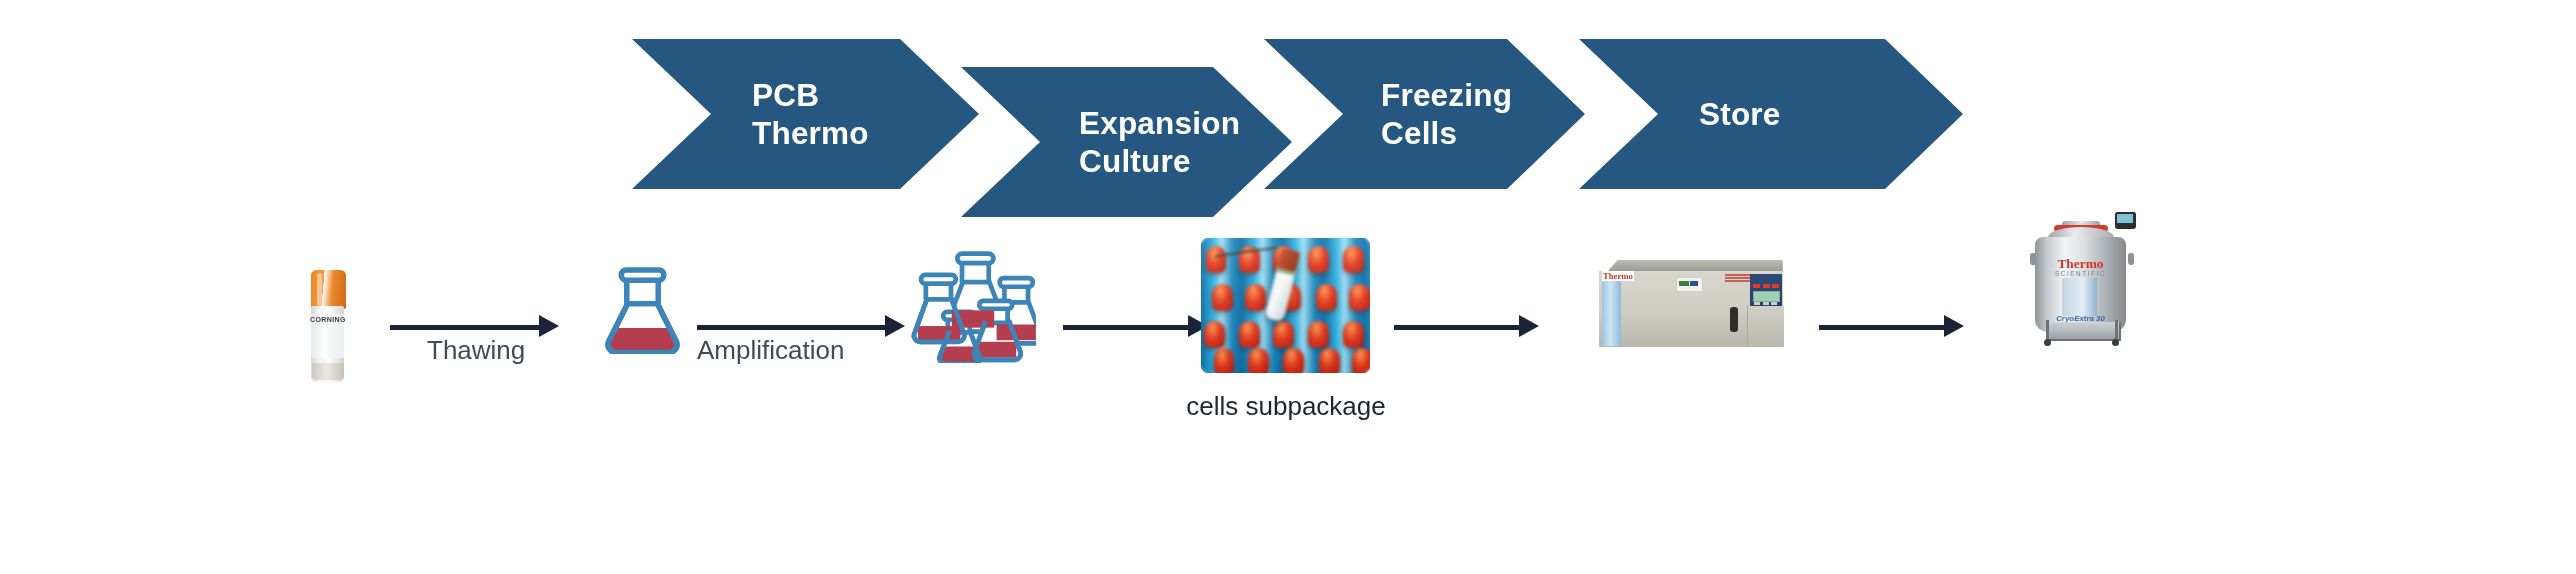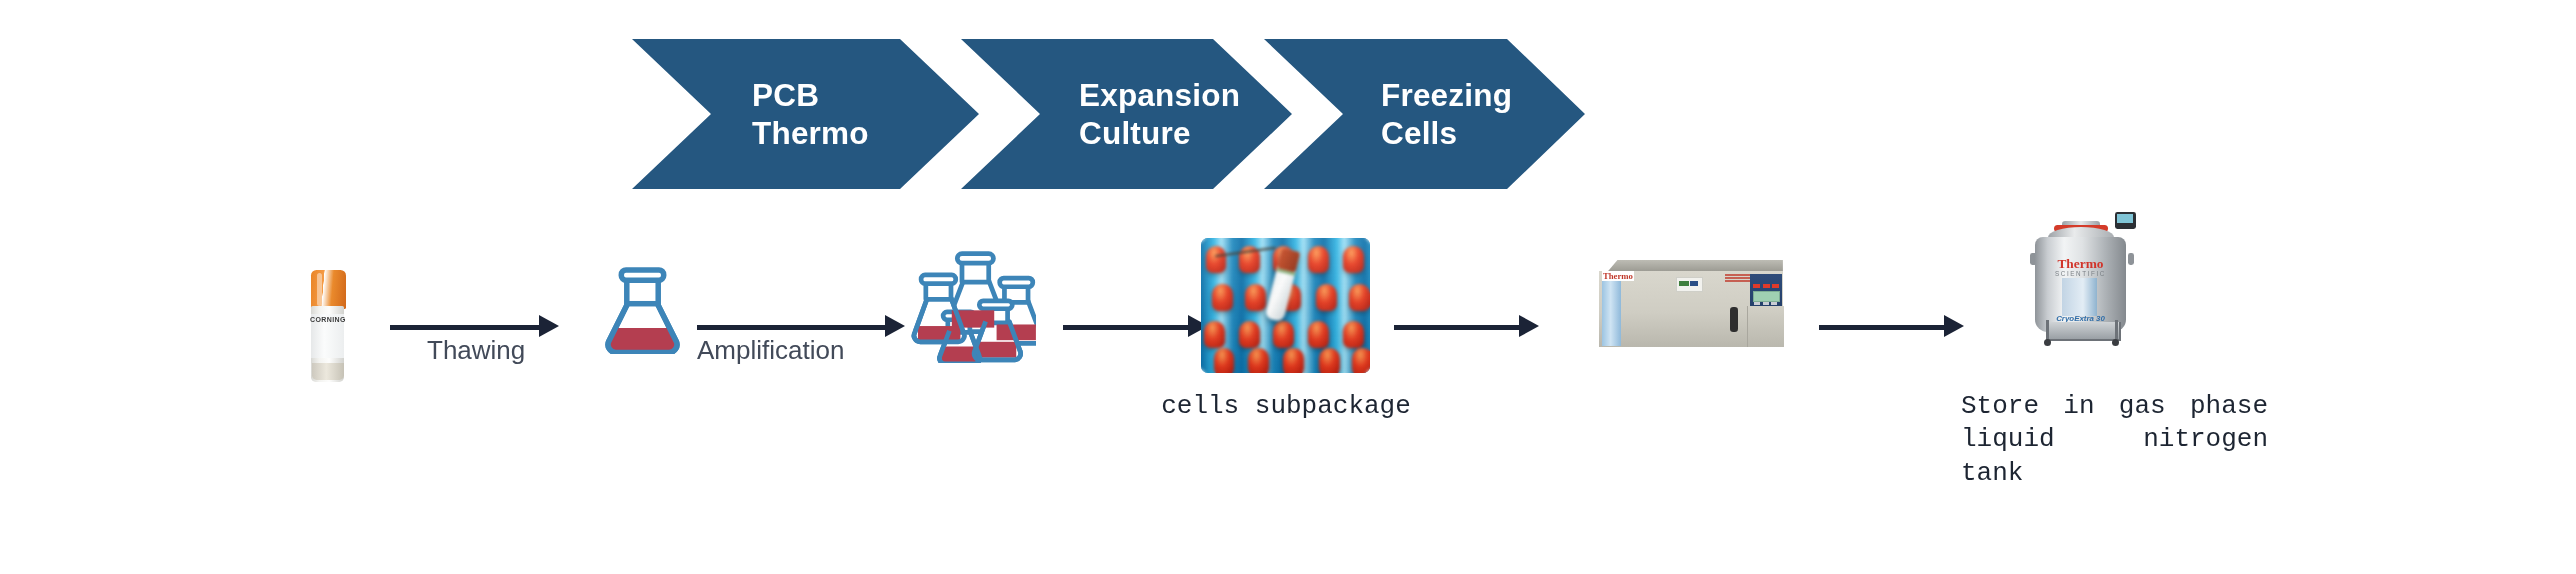--- a/index.html
+++ b/index.html
@@ -17,21 +17,21 @@
     display:flex;align-items:center;
     box-sizing:border-box;
   }
   .chev .ctext{
     color:#ffffff;font-weight:bold;font-size:31.5px;line-height:1.22;
     white-space:pre-line;letter-spacing:0.2px;
   }
   .chev.c0{left:0px;  width:347px; padding-left:120px;
     clip-path:polygon(0 0, 268px 0, 347px 75px, 268px 150px, 0 150px, 79px 75px);}
   .chev.c1{left:329px;width:331px; padding-left:118px;
-    clip-path:polygon(0 0, 252px 0, 331px 75px, 252px 150px, 0 150px, 79px 75px);}
+    clip-path:polygon(0 0, 252px 0, 331px 75px, 252px 150px, 0 150px, 79px 75px);margin-top:28px;}
   .chev.c2{left:632px;width:321px; padding-left:117px;
     clip-path:polygon(0 0, 243px 0, 321px 75px, 243px 150px, 0 150px, 79px 75px);}
   .chev.c3{left:947px;width:384px;padding-left:120px;
     clip-path:polygon(0 0, 306px 0, 384px 75px, 306px 150px, 0 150px, 79px 75px);}
 
   
   #flow{position:absolute;left:0;top:221px;width:2576px;height:347px;}
   .node{position:absolute;}
 
   
@@ -39,21 +39,21 @@
   .arrow .shaft{position:absolute;left:0;top:9.5px;height:5.5px;background:#1b2336;}
   .arrow .head{position:absolute;top:0;width:0;height:0;
     border-top:11.8px solid transparent;border-bottom:11.8px solid transparent;
     border-left:20.5px solid #1b2336;}
 
   
   .mid-label{position:absolute;font-size:26px;color:#424a59;white-space:nowrap;}
 
   
   .caption{position:absolute;font-size:26px;color:#1d2532;line-height:1.28;
-    text-align:justify;text-align-last:left;font-family:Liberation Mono, monospace;}
+    text-align:justify;text-align-last:left;}
   .caption.center{text-align:center;text-align-last:center;white-space:nowrap;}
 
   
   .vial{position:absolute;width:38px;height:112px;}
   .vial .cap{position:absolute;left:1.6px;top:0;width:35px;height:39px;
     background:linear-gradient(95deg,#e98527 0%,#f59b45 35%,#f0accd00 36%,#ea8a2c 60%,#d1681a 100%);
     border-radius:5.5px 5.5px 1.6px 1.6px;}
   .vial .capshine{position:absolute;left:7.9px;top:3.2px;width:5.5px;height:33px;
     background:rgba(255,255,255,.45);border-radius:3.2px;}
   .vial .body{position:absolute;left:2.4px;top:36px;width:33px;height:76px;
@@ -156,20 +156,23 @@
 Thermo</span>
   </div>
   <div class="chev c1">
     <span class="ctext">Expansion
 Culture</span>
   </div>
   <div class="chev c2">
     <span class="ctext">Freezing
 Cells</span>
   </div>
+  <div class="chev c3">
+    <span class="ctext">Store</span>
+  </div>
 </div>
 
 <div id="flow">
 
   <div class="node vial" style="left:309px;top:49px;">
     <div class="cap"></div>
     <div class="capshine"></div>
     <div class="body"></div>
     <div class="label"></div>
     <div class="brand">CORNING</div>
@@ -337,16 +340,15 @@
     <div class="brand">Thermo</div>
     <div class="sub">SCIENTIFIC</div>
     <div class="window"></div>
     <div class="model">CryoExtra 30</div>
     <div class="step"></div>
     <div class="leg" style="left:22px"></div>
     <div class="leg" style="left:91px"></div>
     <div class="wheel" style="left:19.7px"></div>
     <div class="wheel" style="left:88px"></div>
   </div>
-  <div class="caption" style="left:1961px;top:169px;width:307px;">Store in gas phase liquid nitrogen tank</div>
 
 </div>
 
 
 </body></html>

